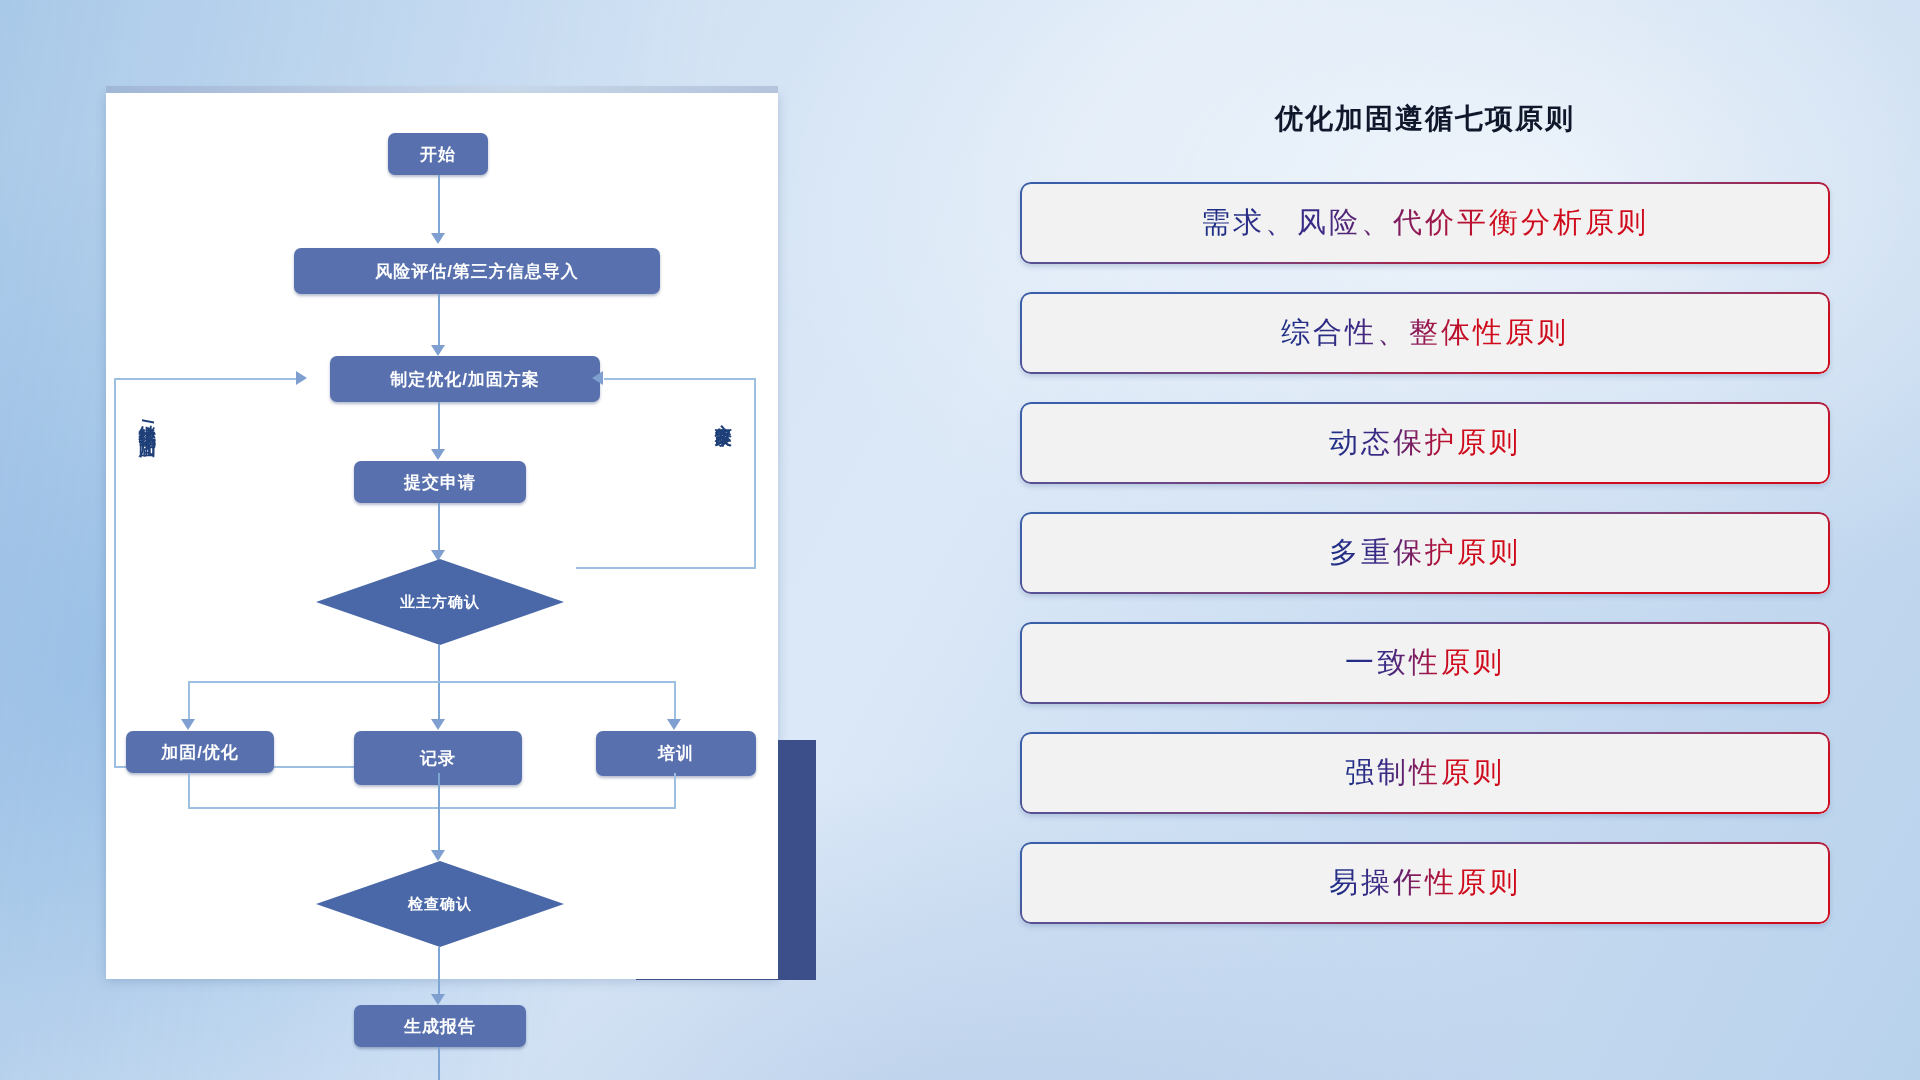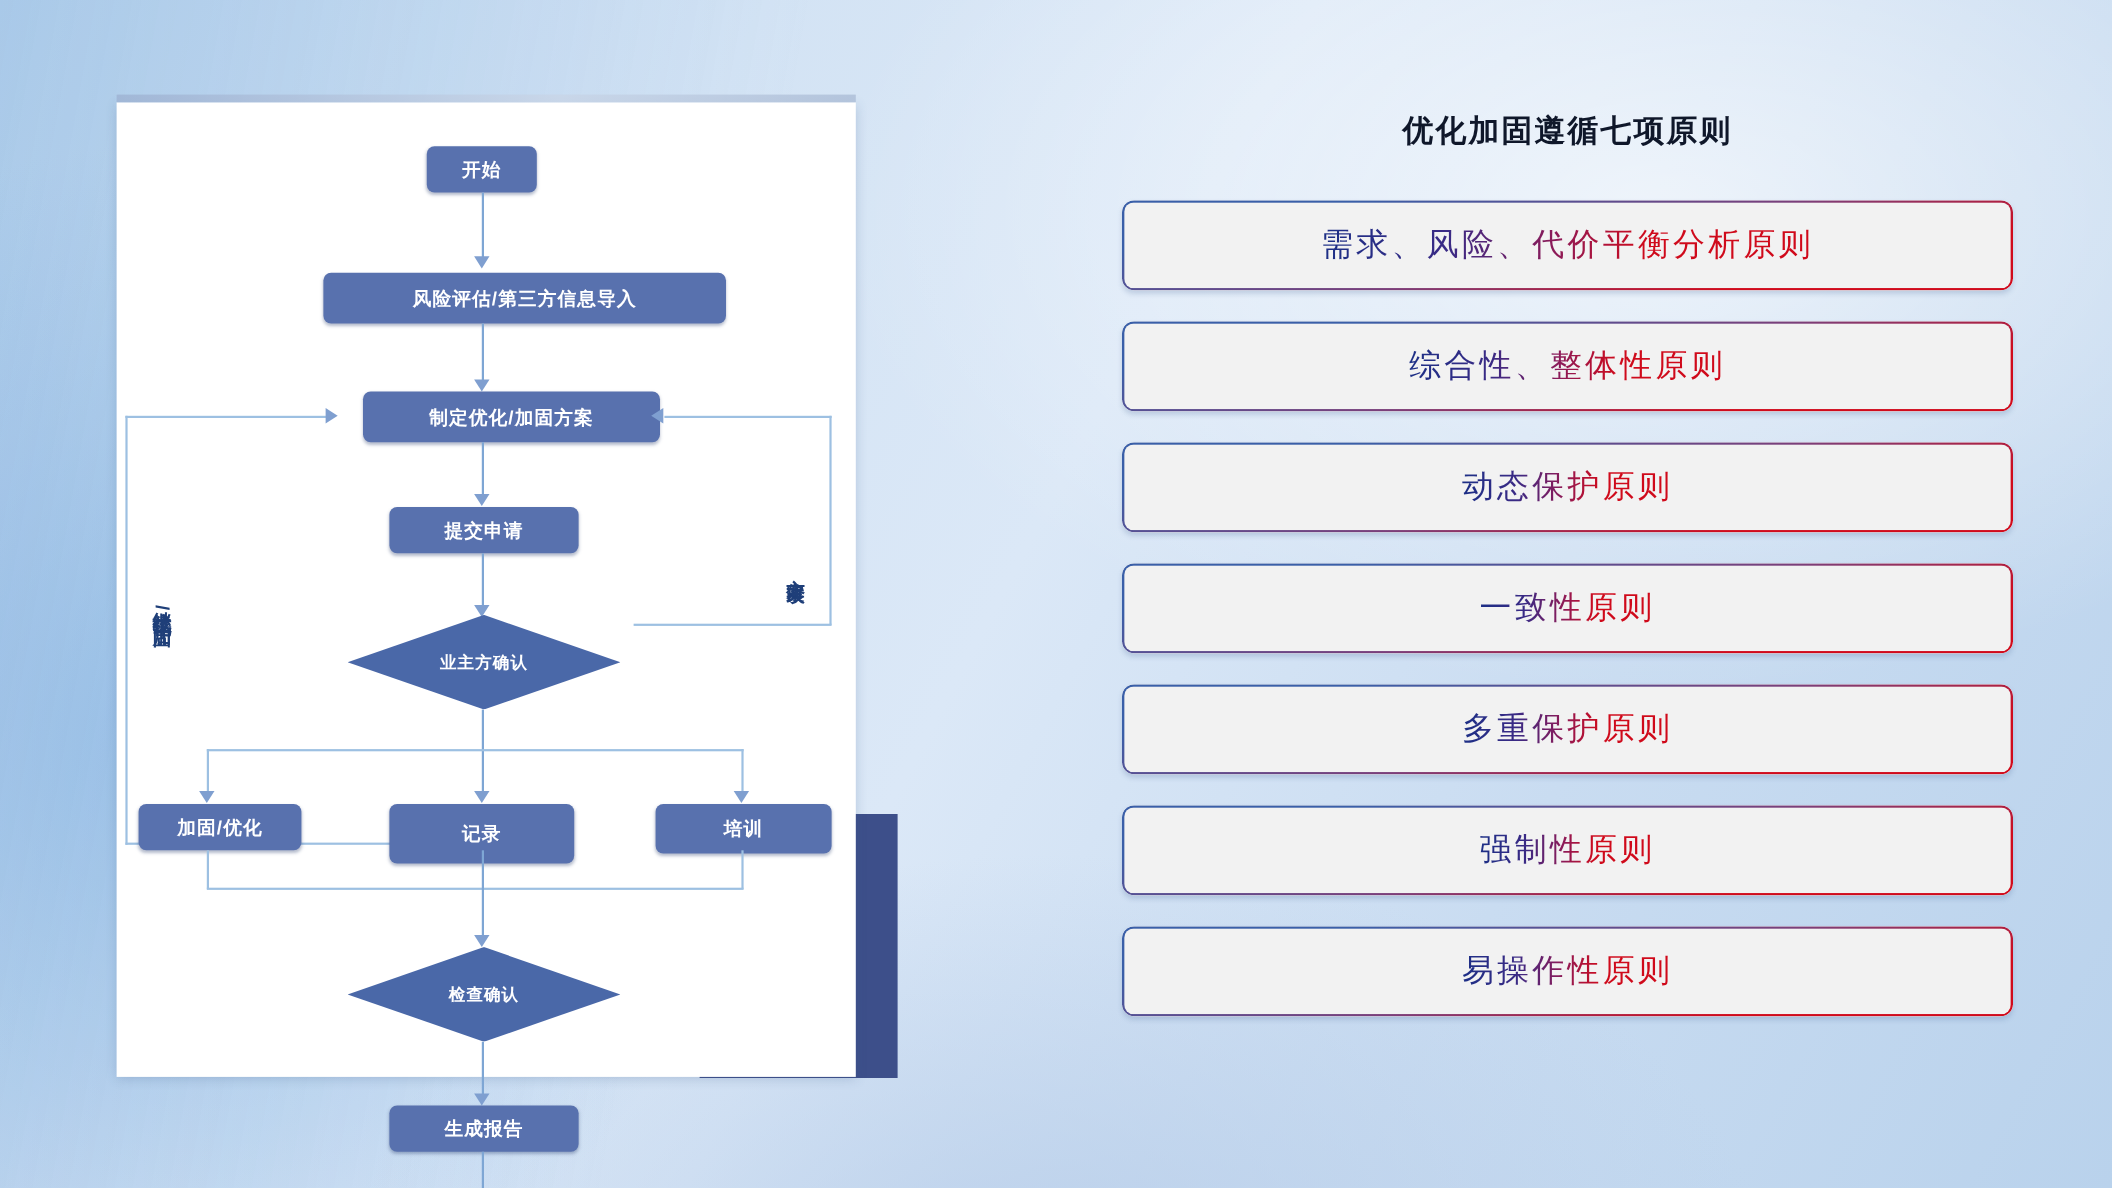--- a/index.html
+++ b/index.html
@@ -17,21 +17,21 @@
         radial-gradient(1000px 600px at 50% 108%, rgba(183,205,233,.85) 0%, rgba(183,205,233,0) 65%),
         linear-gradient(118deg,#bcd7ef 0%, #d3e3f4 28%, #dbe8f7 48%, #c9dcf1 72%, #b9d2ec 100%);
   }
   #bg::after{content:"";position:absolute;inset:0;
       background:linear-gradient(100deg, rgba(120,170,220,.35) 0%, rgba(255,255,255,0) 35%);
       mix-blend-mode:multiply;opacity:.55;}
 
   
   #accent-rect{position:absolute;left:636px;top:740px;width:180px;height:240px;background:#3d4f8a;}
   #paper{position:absolute;left:106px;top:93px;width:672px;height:886px;background:#ffffff;
-         box-shadow:0 2px 10px rgba(60,90,140,.25);text-align:right;}
+         box-shadow:0 2px 10px rgba(60,90,140,.25);}
   #paper::before{content:"";position:absolute;left:0;top:-7px;width:100%;height:7px;
          background:linear-gradient(90deg,#9fb4d4,#c9d6e8 60%,#aebfd8);opacity:.85;}
 
   
   .node{position:absolute;background:#5871ae;border-radius:7px;color:#fff;
         display:flex;align-items:center;justify-content:center;
         font-size:17px;font-weight:bold;letter-spacing:1px;white-space:nowrap;
         box-shadow:0 2px 3px rgba(40,60,110,.35);}
   .diamond{position:absolute;display:flex;align-items:center;justify-content:center;
         color:#fff;font-size:15px;font-weight:bold;letter-spacing:1px;white-space:nowrap;
@@ -165,24 +165,24 @@
   <div class="card">
     <span>需求、风险、代价平衡分析原则</span>
   </div>
   <div class="card">
     <span>综合性、整体性原则</span>
   </div>
   <div class="card">
     <span>动态保护原则</span>
   </div>
   <div class="card">
-    <span>一致性原则</span>
+    <span>多重保护原则</span>
   </div>
   <div class="card">
-    <span>多重保护原则</span>
+    <span>一致性原则</span>
   </div>
   <div class="card">
     <span>强制性原则</span>
   </div>
   <div class="card">
     <span>易操作性原则</span>
   </div>
 </div>
 
 </body></html>

